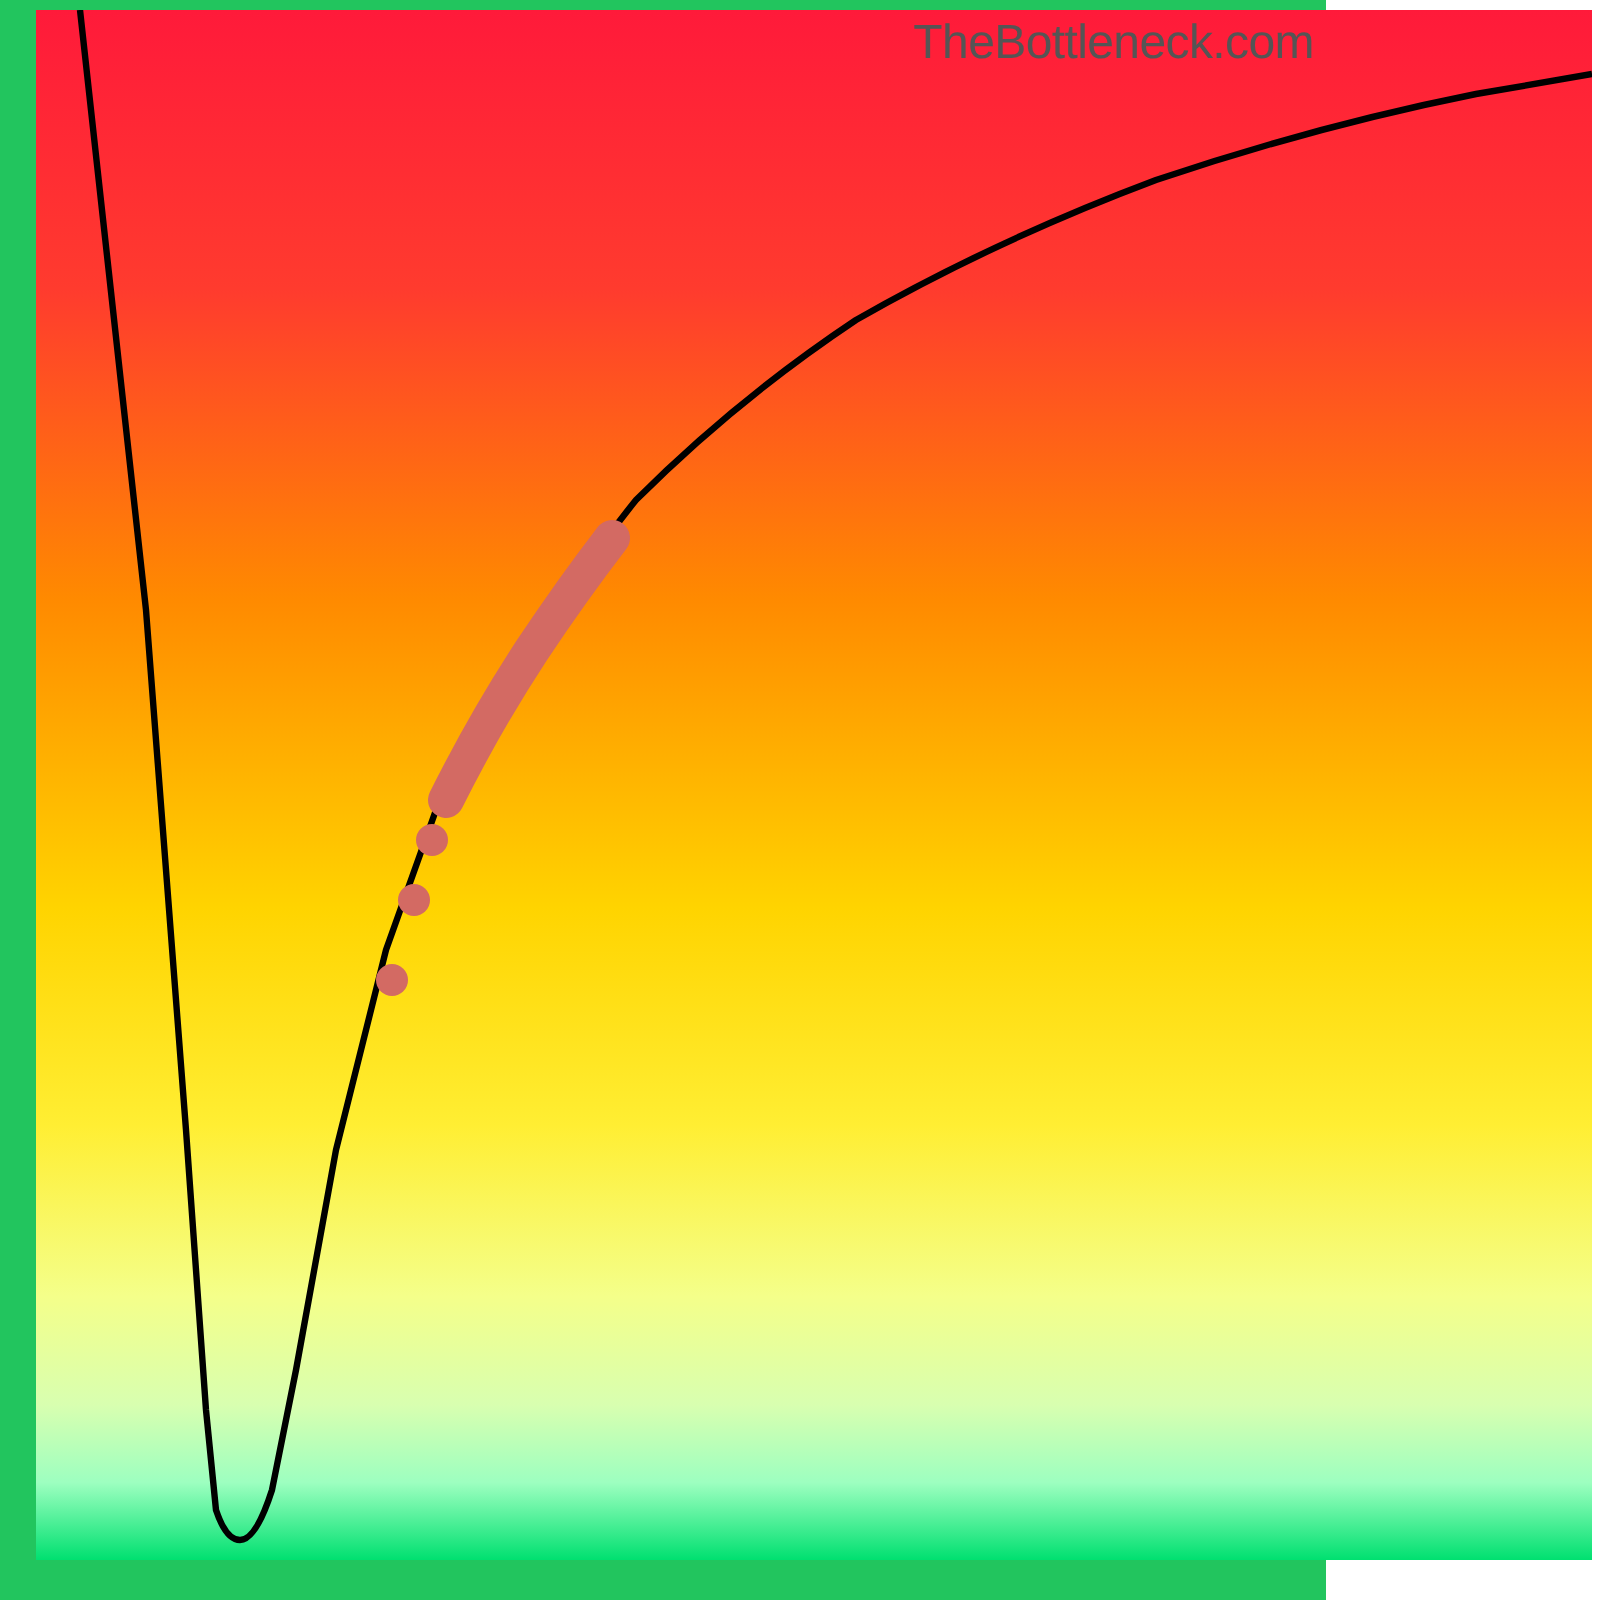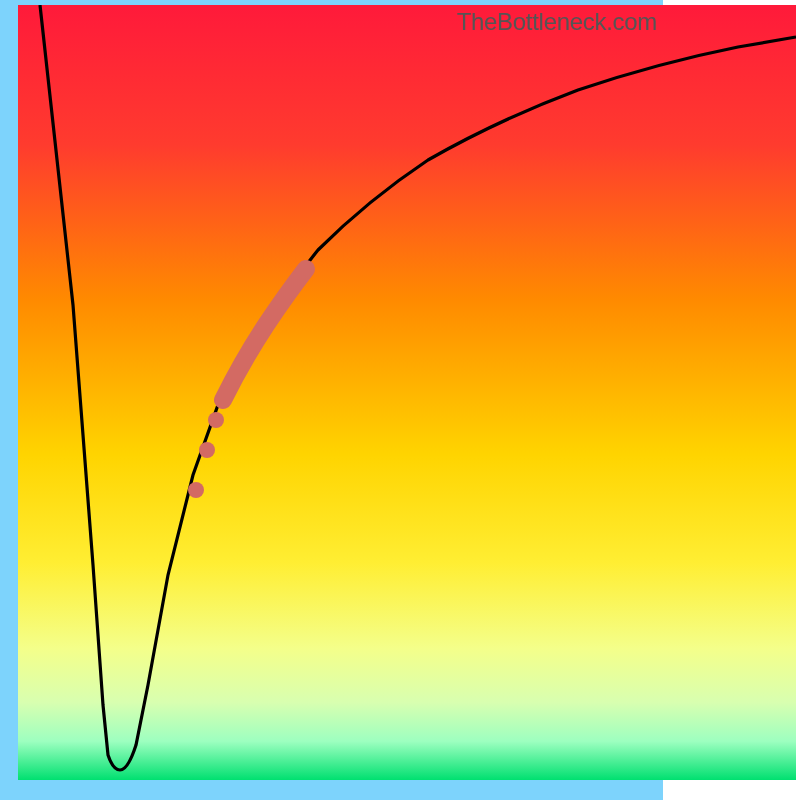--- a/index.html
+++ b/index.html
@@ -1,17 +1,17 @@
 <!DOCTYPE html>
 <html><head>
 <meta charset="utf-8">
 <style>
   * { margin: 0; padding: 0; box-sizing: border-box; }
   body { width: 800px; height: 800px; overflow: hidden; font-family: Arial, sans-serif; }
-  .container { width: 663px; height: 800px; position: relative; background: #7dd3fc; }
+  .container { width: 663px; height: 800px; position: relative; background: #22c55e; }
   .plot-area {
     position: absolute;
     left: 18px;
     top: 5px;
     width: 778px;
     height: 775px;
   }
   .watermark {
     position: absolute;
     top: 8px;

